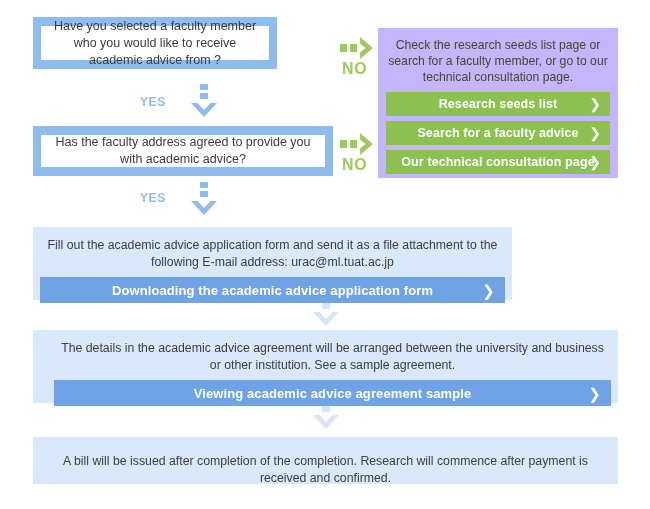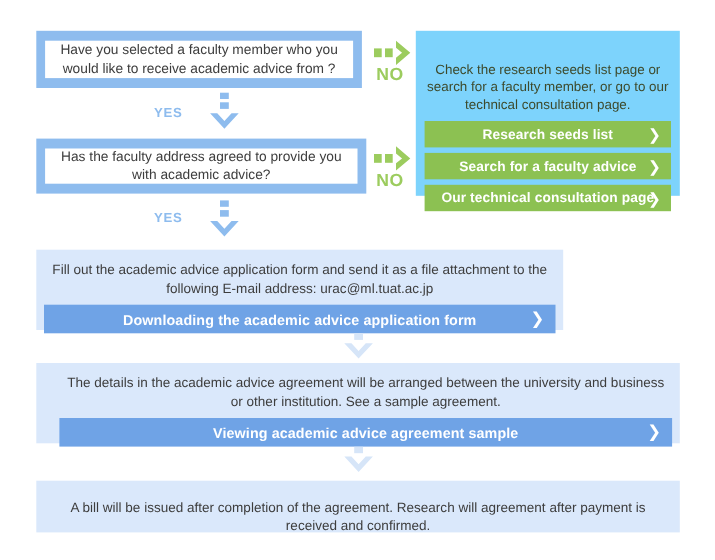--- a/index.html
+++ b/index.html
@@ -40,23 +40,23 @@
     text-align: center;
     font-size: 12.5px;
     line-height: 17px;
     color: #3d3d3d;
     padding: 2px 6px;
   }
 
   
   .green-panel {
     position: absolute;
-    background: #7dd3fc;
-    box-sizing: border-box;
-    padding: 25px 8px 9px 8px;
+    background: #c4b5fd;
+    box-sizing: border-box;
+    padding: 7px 8px 9px 8px;
   }
   .green-text {
     text-align: center;
     font-size: 12.2px;
     line-height: 16px;
     color: #3d4a2c;
     padding: 2px 2px 7px 2px;
   }
   .green-btn {
     position: relative;
@@ -141,21 +141,21 @@
   .arrow {
     position: absolute;
     line-height: 0;
   }
 </style>
 </head>
 <body>
 
 <div class="canvas">
 
-  <div class="decision" style="left:33px; top:28px; width:296px; height:52px;">
+  <div class="decision" style="left:33px; top:17px; width:244px; height:52px;">
     <div class="decision-inner">Have you selected a faculty member who you would like to receive academic advice from ?</div>
   </div>
 
   <div class="arrow" style="left:340px; top:36px; width:38px; height:24px;">
     <svg width="38" height="24" viewBox="0 0 38 24">
       <rect x="0" y="8" width="7" height="8" fill="#9ccc5e"></rect>
       <rect x="10" y="8" width="7" height="8" fill="#9ccc5e"></rect>
       <path d="M20 1 L33 12 L20 23 L20 16.5 L25.5 12 L20 7.5 Z" fill="#9ccc5e"></path>
     </svg>
   </div>
@@ -235,16 +235,16 @@
   </div>
 
   <div class="arrow" style="left:312px; top:406px; width:28px; height:28px;">
     <svg width="28" height="28" viewBox="0 0 28 28">
       <rect x="10" y="0" width="8" height="6" fill="#d6e5f8"></rect>
       <path d="M1 9 L14 23 L27 9 L20.5 9 L14 16 L7.5 9 Z" fill="#d6e5f8"></path>
     </svg>
   </div>
 
   <div class="band" style="left:33px; top:437px; width:585px; height:47px;">
-    <div class="band-text only">A bill will be issued after completion of the agreement. Research will agreement after payment is received and confirmed.</div>
+    <div class="band-text only">A bill will be issued after completion of the completion. Research will commence after payment is received and confirmed.</div>
   </div>
 
 </div>
 
 </body></html>

